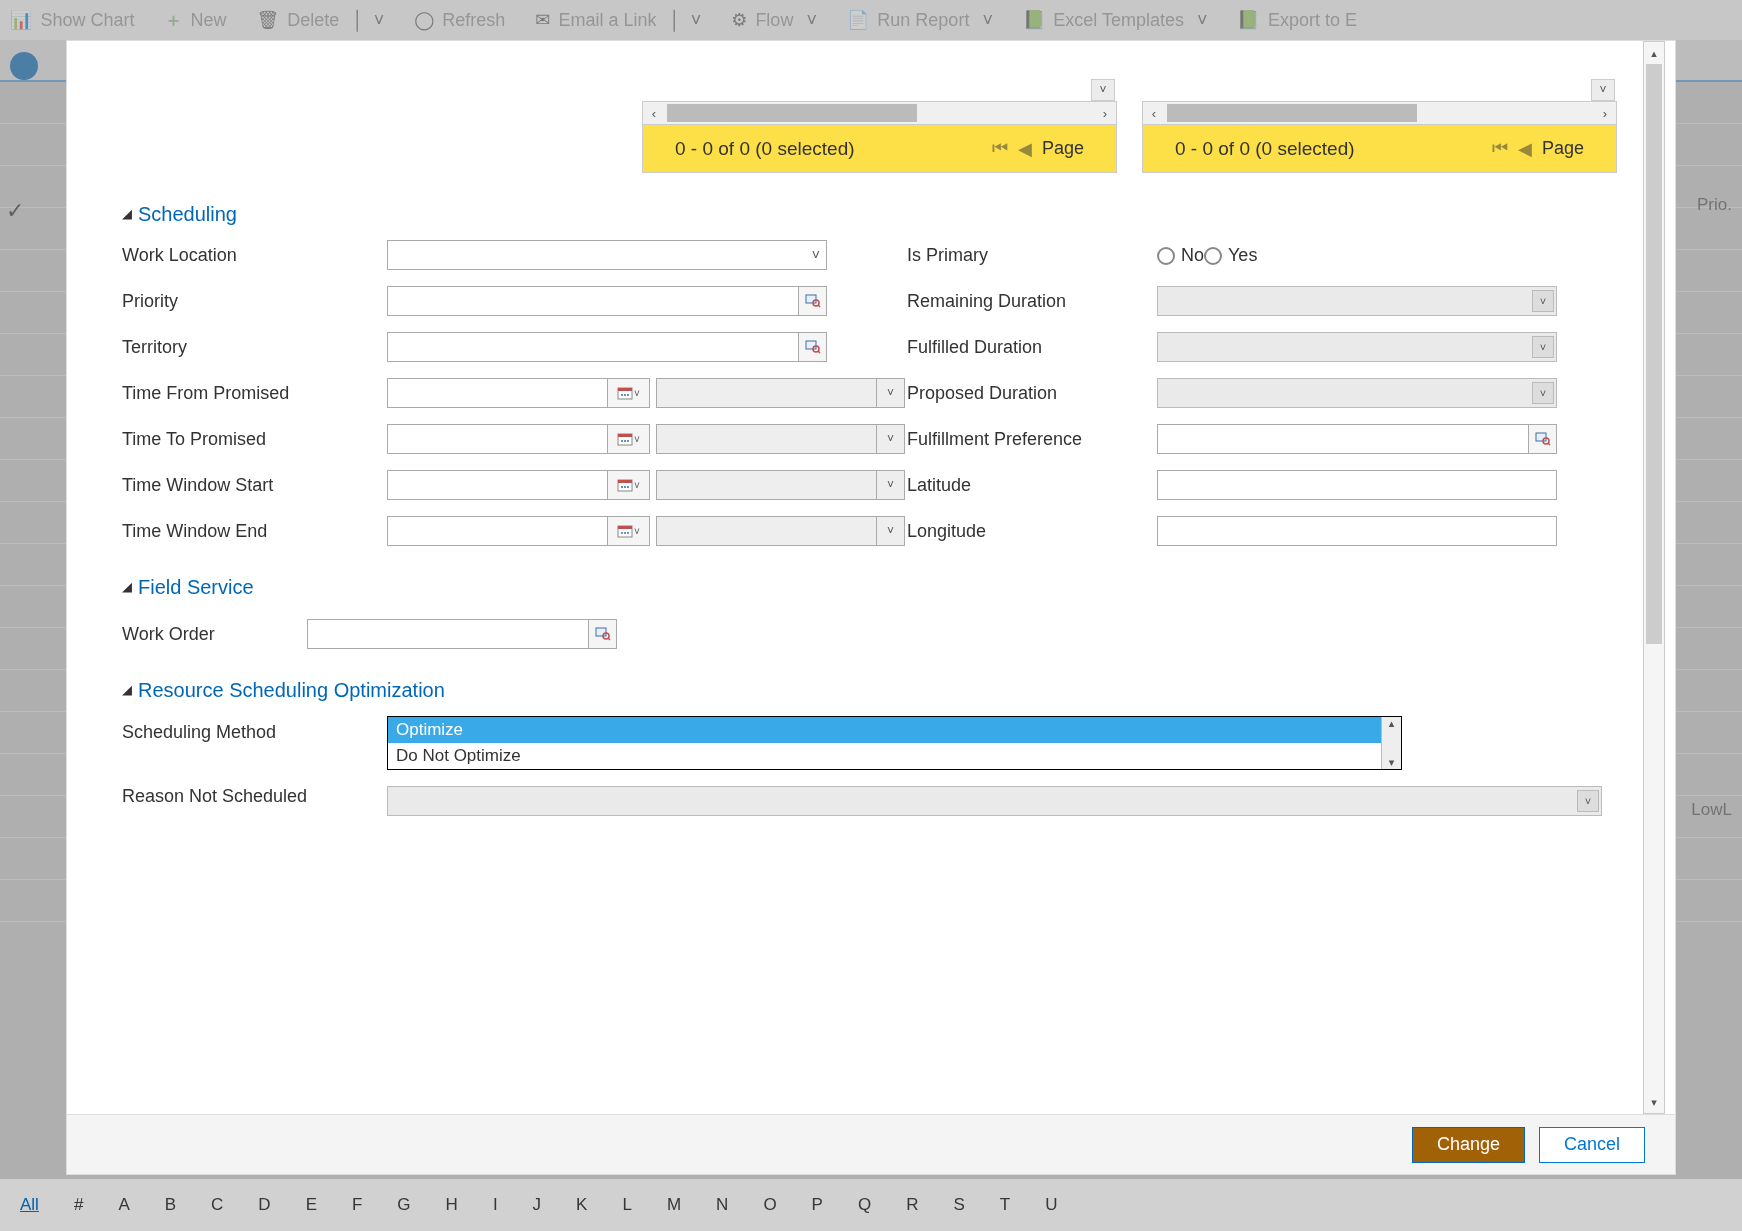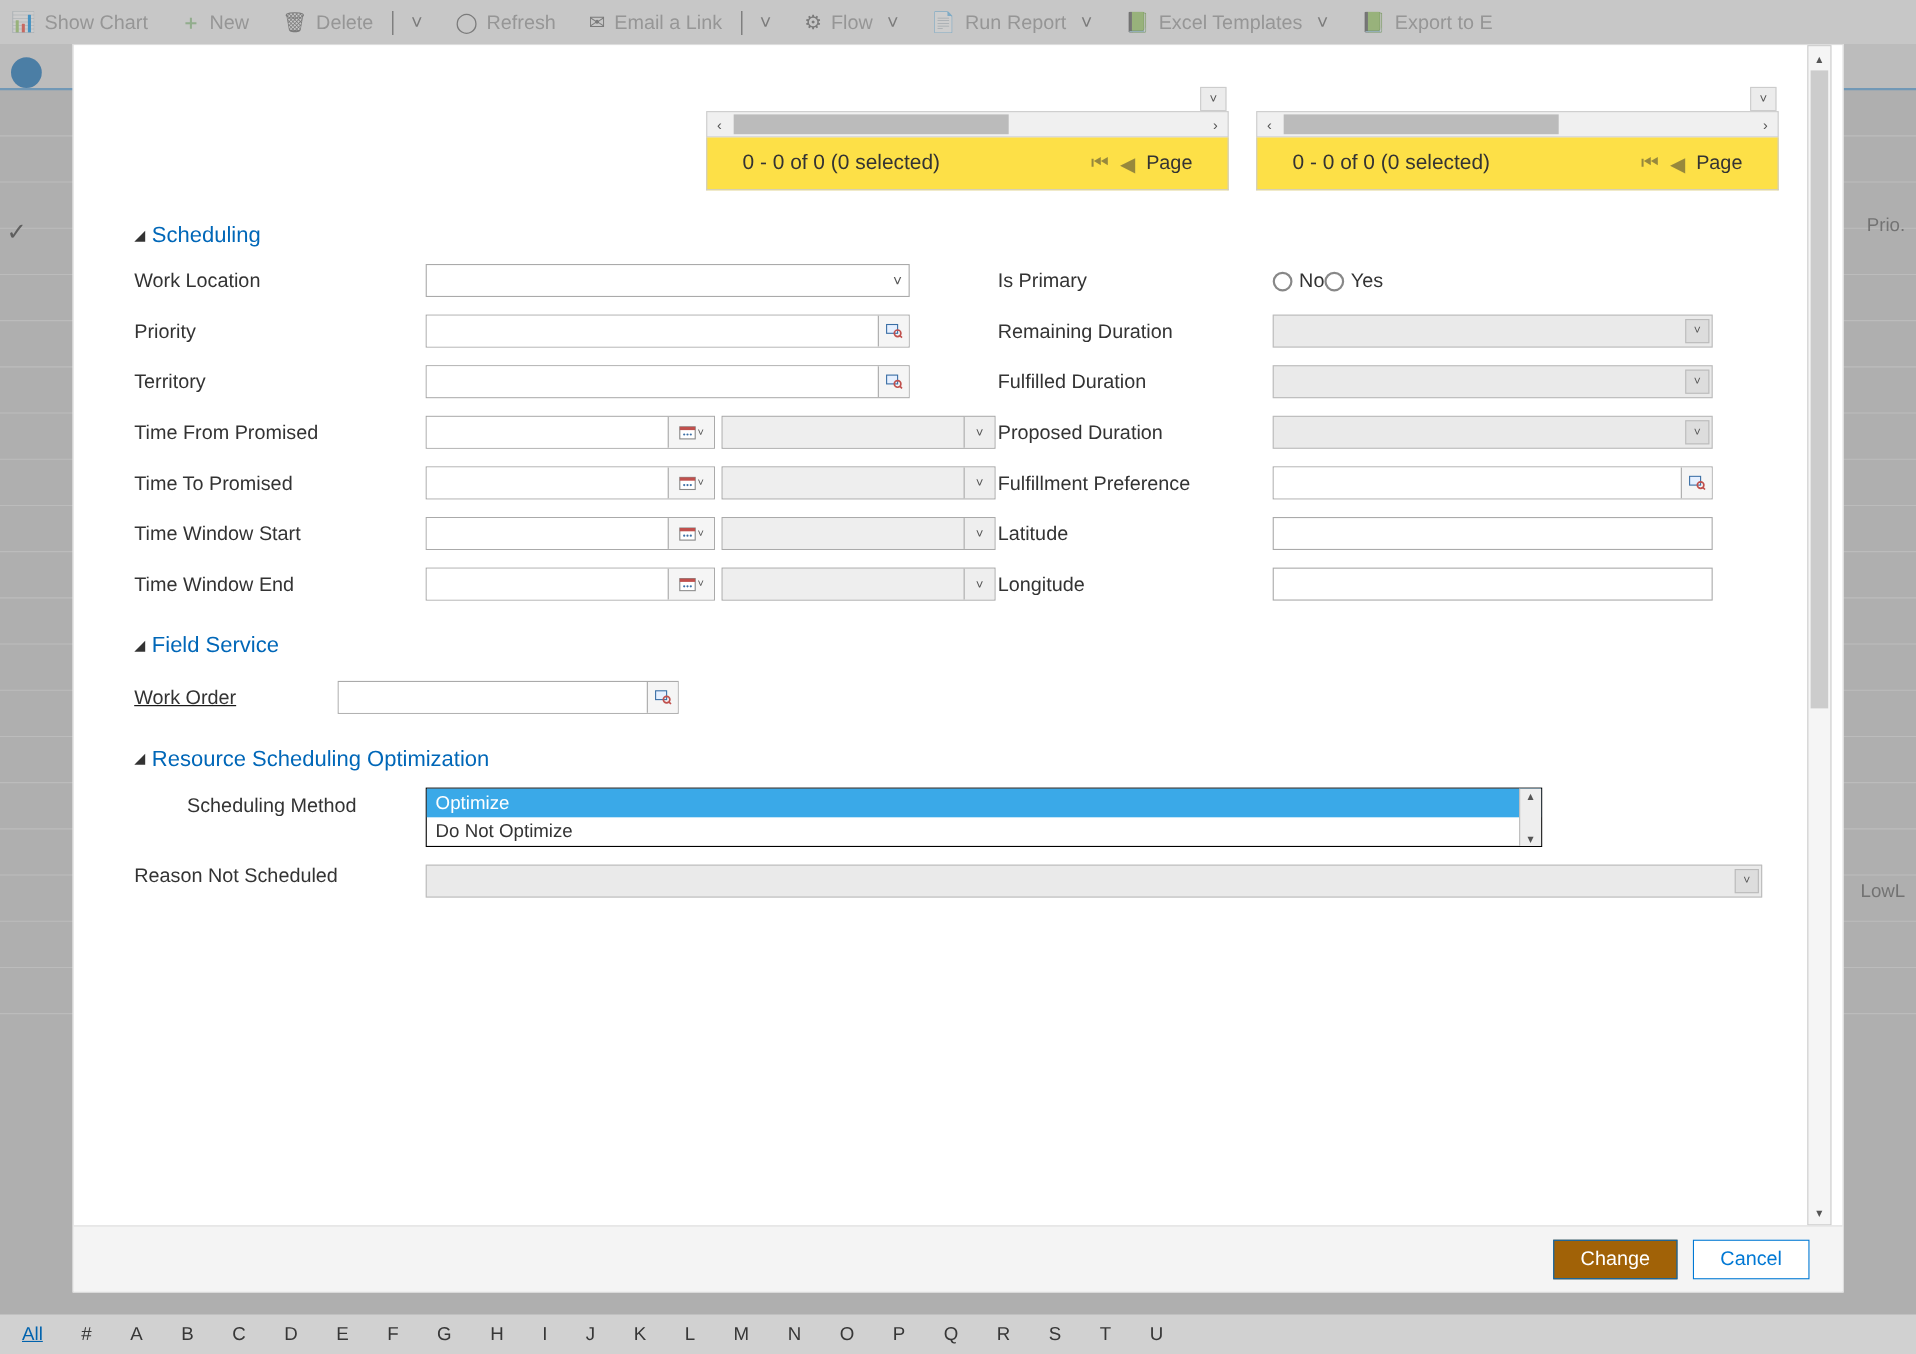--- a/index.html
+++ b/index.html
@@ -5,21 +5,21 @@
 * { box-sizing: border-box; margin: 0; padding: 0; font-family: "Segoe UI", Arial, sans-serif; }
 body { background: #fff; overflow: hidden; width: 1742px; height: 1231px; position: relative; }
 
 
 .bg { position: absolute; inset: 0; background: #e5e5e5; }
 .bg-toolbar { display:flex; align-items:center; height:40px; background:rgba(255,255,255,0.55); font-size:18px; color:#666; gap:30px; padding-left:10px; overflow:hidden; }
 .bg-toolbar span { display:inline-flex; align-items:center; gap:8px; opacity:0.65; white-space:nowrap; }
 .bg-body { background: rgba(200,200,200,0.5); height: calc(100% - 40px); position:relative; }
 .bg-row { height:42px; border-bottom:1px solid rgba(255,255,255,0.4); }
 .bg-row.header { background:rgba(255,255,255,0.4); border-bottom:2px solid rgba(0,120,212,0.4); }
-.bg-letters { position:absolute; bottom:0; left:0; right:0; height:36px; background:#fff; display:flex; align-items:center; gap:35px; padding-left:20px; font-size:17px; color:#444; }
+.bg-letters { position:absolute; bottom:0; left:0; right:0; height:52px; background:#fff; display:flex; align-items:center; gap:35px; padding-left:20px; font-size:17px; color:#444; }
 .bg-letters span:first-child { color:#0078D4; text-decoration:underline; }
 .bg-right-text { position:absolute; right:10px; font-size:17px; color:#666; opacity:0.65; }
 
 
 .modal-backdrop { position:absolute; inset:0; background:rgba(0,0,0,0.18); display:flex; align-items:flex-start; justify-content:center; padding-top:40px; }
 .modal { background:#fff; width:1610px; height:1135px; position:relative; display:flex; flex-direction:column; border:1px solid #ddd; }
 .modal-header { padding:20px 40px 10px 55px; position:relative; }
 .modal-title { font-size:34px; font-weight:400; color:#0067B8; margin-bottom:6px; }
 .modal-sub { font-size:19px; color:#444; }
 .modal-close { position:absolute; top:18px; right:30px; font-size:26px; color:#444; cursor:pointer; background:none; border:none; }
@@ -59,21 +59,21 @@
 .dt-box input { flex:1; border:none; outline:none; padding:0 6px; font-size:16px; }
 .dt-btn { width:42px; background:#f5f5f5; border-left:1px solid #aaa; display:flex; align-items:center; justify-content:center; gap:1px; }
 .dt-btn2 { width:28px; background:#eee; border-left:1px solid #aaa; display:flex; align-items:center; justify-content:center; font-size:12px; color:#555; }
 .readonly-box { height:30px; border:1px solid #bbb; background:#eaeaea; display:flex; align-items:center; justify-content:flex-end; padding-right:2px; }
 .readonly-box .chev { width:22px; height:22px; background:#ddd; border:1px solid #bbb; display:flex; align-items:center; justify-content:center; font-size:11px; color:#555; }
 .plain-input { width:100%; height:30px; border:1px solid #aaa; padding:0 6px; font-size:16px; outline:none; }
 .radio-row { display:flex; align-items:center; font-size:18px; color:#333; }
 .radio-circ { width:18px; height:18px; border:2px solid #888; border-radius:50%; display:inline-block; margin-right:6px; vertical-align:middle; }
 
 
-.fs-row { display:flex; align-items:center; gap:50px; margin-top:20px;text-decoration:underline; }
+.fs-row { display:flex; align-items:center; gap:50px; margin-top:20px; }
 .fs-row .lbl { width:135px; }
 .fs-row .txt-lookup { width:310px; }
 
 
 .rso-grid { display:grid; grid-template-columns: 265px 1fr; row-gap:16px; align-items:flex-start; margin-top:8px; }
 .dropdown-open { width:1015px; border:1px solid #000; position:relative; }
 .dd-item { height:26px; display:flex; align-items:center; padding:0 8px; font-size:17px; color:#333; }
 .dd-item.selected { background:#3AA9E8; color:#fff; }
 .dd-scroll { position:absolute; right:0; top:0; bottom:0; width:20px; background:#eee; border-left:1px solid #bbb; display:flex; flex-direction:column; justify-content:space-between; align-items:center; font-size:11px; color:#555; }
 .reason-box { width:1215px; height:30px; border:1px solid #bbb; background:#eaeaea; display:flex; align-items:center; justify-content:flex-end; padding-right:2px; }
@@ -413,21 +413,21 @@
             </div>
         </div>
       </div>
 
       <div class="section">
         <div class="sec-head">
           <span class="tri">◢</span>
           <span>Resource Scheduling Optimization</span>
         </div>
         <div class="rso-grid">
-          <div class="lbl" style="padding-top:6px;margin-left:48px;">Scheduling Method</div>
+          <div class="lbl" style="padding-top:6px;">Scheduling Method</div>
           <div class="dropdown-open">
             <div class="dd-item selected">Optimize</div>
             <div class="dd-item">Do Not Optimize</div>
             <div class="dd-scroll">
                 <span>▴</span>
                 <span>▾</span>
               </div>
           </div>
           <div class="lbl">Reason Not Scheduled</div>
           <div class="reason-box">

